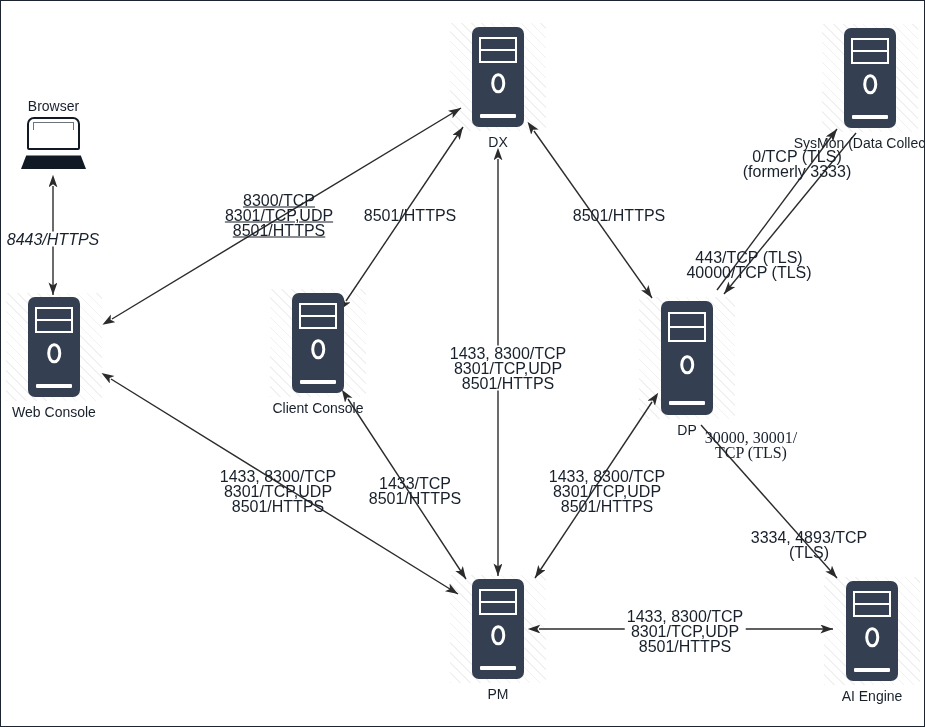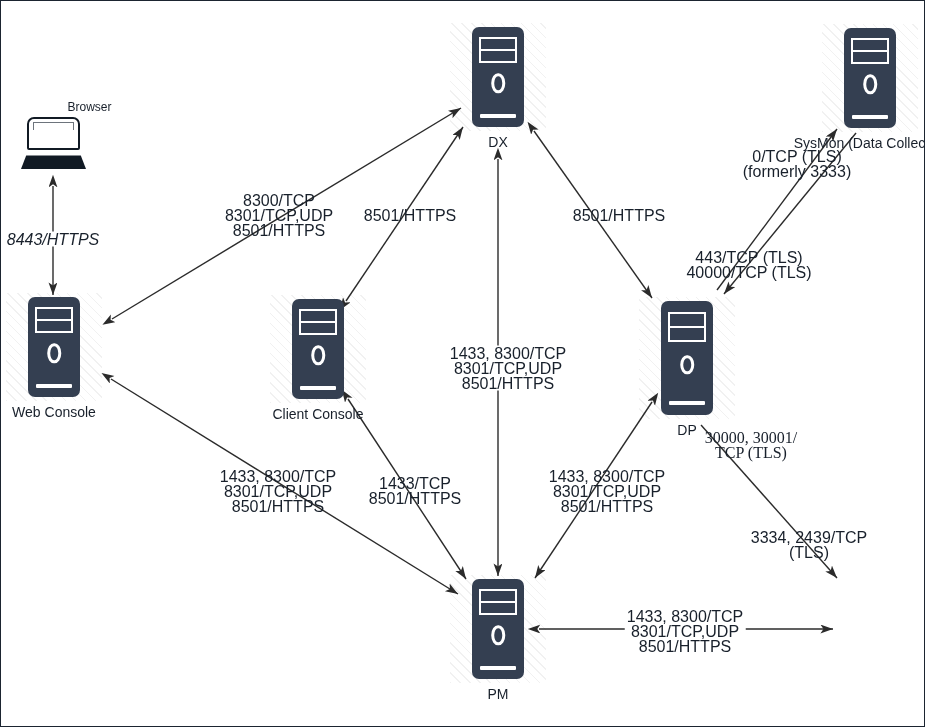--- a/index.html
+++ b/index.html
@@ -91,21 +91,21 @@
     position:absolute;left:12%;bottom:42%;
     width:76%;height:34%;
     background:#ffffff;
     clip-path:polygon(4% 0%, 96% 0%, 100% 100%, 0% 100%);
   }
   .laptop-label{
     position:absolute;left:50%;bottom:100%;
     transform:translateX(-50%);
     margin-bottom:3px;
     white-space:nowrap;
-    color:#18202b;font-size:12px;margin-left:36px;
+    color:#18202b;font-size:14px;
   }
 
   
   .elabel{
     position:absolute;
     color:#18202b;
     font-size:16px;
     line-height:15px;
     white-space:pre;
     text-align:center;
@@ -171,21 +171,21 @@
     <div class="hatch"></div>
     <div class="tower">
       <div class="bays"></div>
       <div class="pwr"></div>
       <div class="slot"></div>
     </div>
     <span class="node-label">Web
 Console</span>
   </div>
 
-  <div class="node" style="left:291px;top:298px;width:52px;height:100px;">
+  <div class="node" style="left:291px;top:292px;width:52px;height:100px;">
     <div class="hatch"></div>
     <div class="tower">
       <div class="bays"></div>
       <div class="pwr"></div>
       <div class="slot"></div>
     </div>
     <span class="node-label">Client
 Console</span>
   </div>
 
@@ -224,24 +224,33 @@
   <div class="node" style="left:471px;top:578px;width:52px;height:100px;">
     <div class="hatch"></div>
     <div class="tower">
       <div class="bays"></div>
       <div class="pwr"></div>
       <div class="slot"></div>
     </div>
     <span class="node-label">PM</span>
   </div>
 
+  <div class="node" style="left:845px;top:580px;width:52px;height:100px;">
+    <div class="hatch"></div>
+    <div class="tower">
+      <div class="bays"></div>
+      <div class="pwr"></div>
+      <div class="slot"></div>
+    </div>
+    <span class="node-label">AI Engine</span>
+  </div>
 
   <div class="elabel lb" style="left:52px;top:238px;font-style:italic;">8443/HTTPS</div>
 
-  <div class="elabel" style="left:278px;top:214px;">8300/TCP
+  <div class="elabel" style="left:278px;top:214px;text-decoration:underline;">8300/TCP
 8301/TCP,UDP
 8501/HTTPS</div>
 
   <div class="elabel" style="left:409px;top:214px;">8501/HTTPS</div>
 
   <div class="elabel" style="left:618px;top:214px;">8501/HTTPS</div>
 
   <div class="elabel lb" style="left:507px;top:367px;">1433, 8300/TCP
 8301/TCP,UDP
 8501/HTTPS</div>
@@ -259,20 +268,20 @@
   <div class="elabel" style="left:414px;top:490px;">1433/TCP
 8501/HTTPS</div>
 
   <div class="elabel" style="left:606px;top:490px;">1433, 8300/TCP
 8301/TCP,UDP
 8501/HTTPS</div>
 
   <div class="elabel" style="left:750px;top:444px;font-family:Liberation Serif, serif;">30000, 30001/
 TCP (TLS)</div>
 
-  <div class="elabel" style="left:808px;top:544px;">3334, 2439/TCP
+  <div class="elabel" style="left:808px;top:544px;">3334, 4893/TCP
 (TLS)</div>
 
   <div class="elabel lb" style="left:684px;top:630px;">1433, 8300/TCP
 8301/TCP,UDP
 8501/HTTPS</div>
 
 </div>
 
 </body></html>

